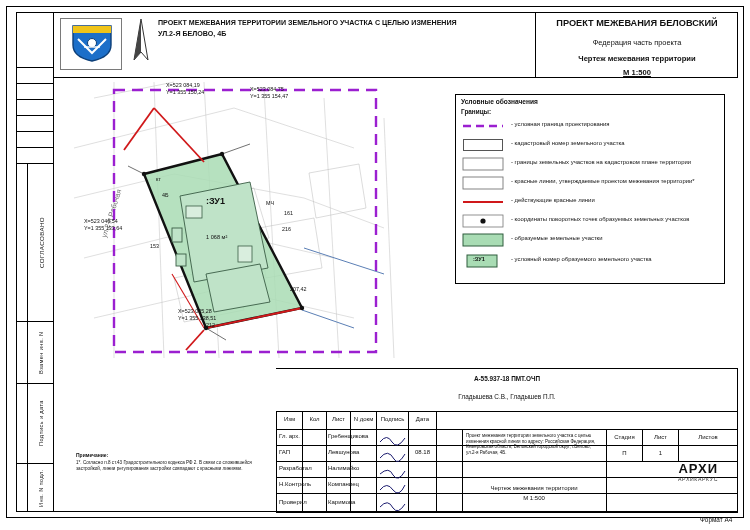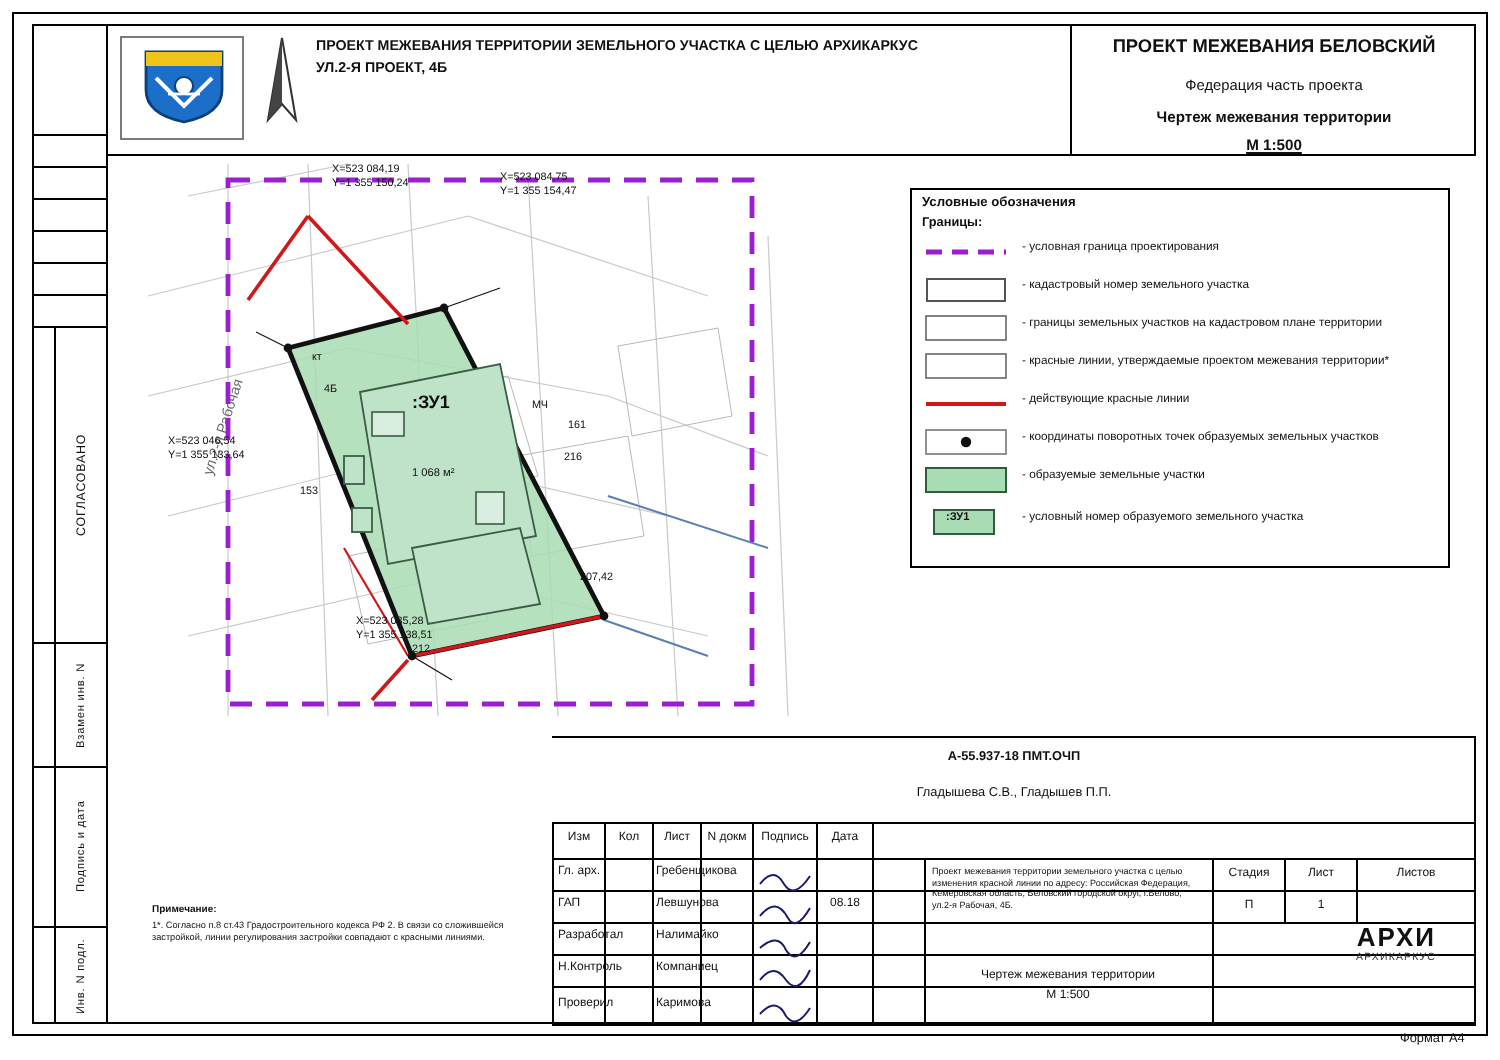--- a/index.html
+++ b/index.html
@@ -121,22 +121,22 @@
         </svg>
       </div>
 
       <svg class="compass" viewBox="0 0 26 48">
         <path d="M13 3 L20 44 L13 36 L6 44 Z" fill="#ffffff" stroke="#333" stroke-width="1"></path>
         <path d="M13 3 L13 36 L6 44 Z" fill="#444"></path>
         <text x="13" y="2" font-size="0" fill="#000">С</text>
       </svg>
 
       <div class="titlewrap">
-        <div class="t">ПРОЕКТ МЕЖЕВАНИЯ ТЕРРИТОРИИ ЗЕМЕЛЬНОГО УЧАСТКА С ЦЕЛЬЮ АРХИКАРКУС</div>
-        <div class="t">УЛ.2-Я ПРОЕКТ, 4Б</div>
+        <div class="t">ПРОЕКТ МЕЖЕВАНИЯ ТЕРРИТОРИИ ЗЕМЕЛЬНОГО УЧАСТКА С ЦЕЛЬЮ ИЗМЕНЕНИЯ</div>
+        <div class="t">УЛ.2-Я БЕЛОВО, 4Б</div>
       </div>
     </div>
 
     <div class="hdr-right">
       <div class="r1">ПРОЕКТ МЕЖЕВАНИЯ БЕЛОВСКИЙ</div>
       <div class="r2">Федерация часть проекта</div>
       <div class="r3">Чертеж межевания территории</div>
       <div class="r3" style="top:56px;"><u>М 1:500</u></div>
     </div>
   </div>

